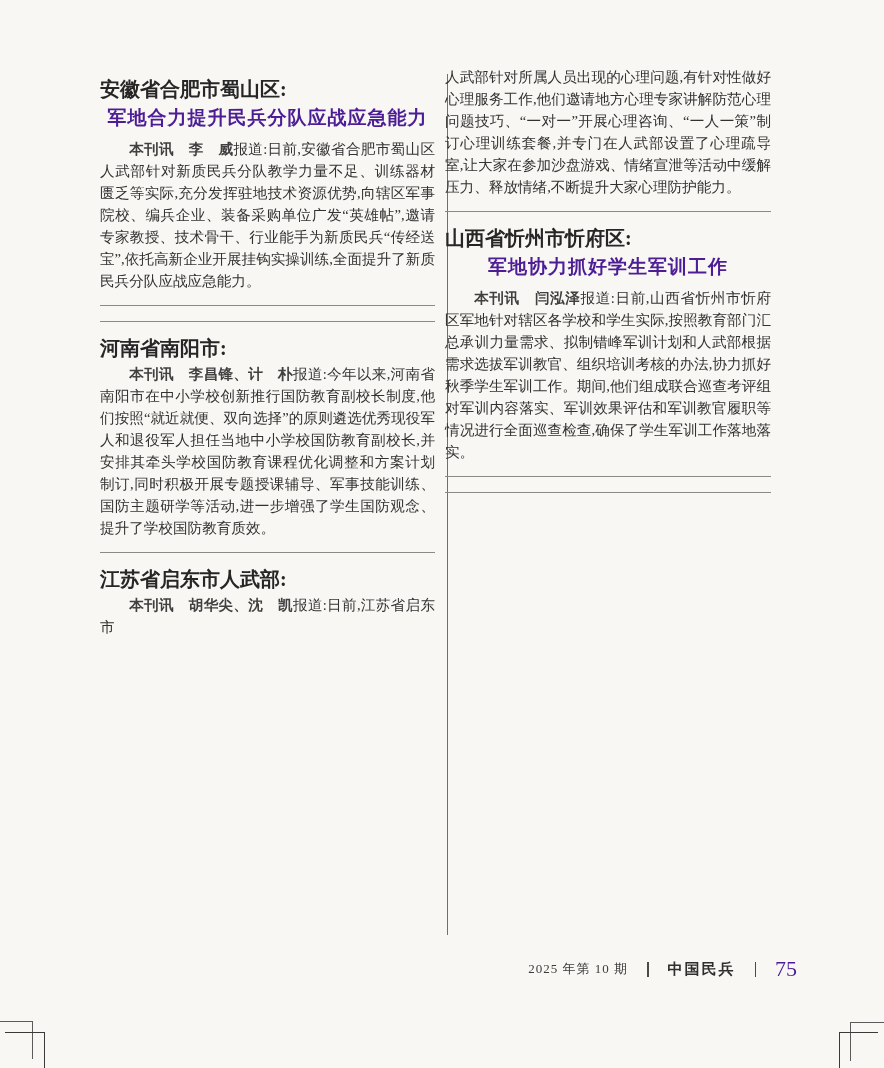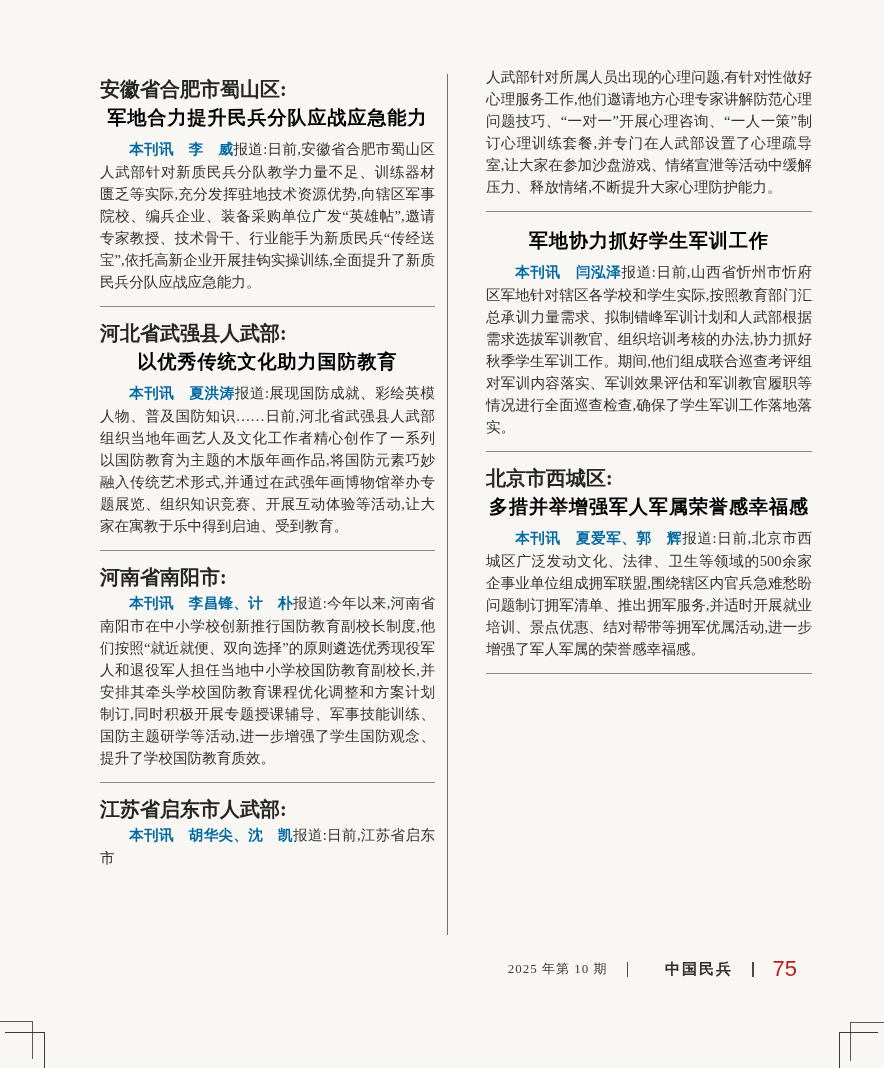--- a/index.html
+++ b/index.html
@@ -3,58 +3,58 @@
 <meta charset="utf-8">
 <style>
   html,body{margin:0;padding:0;}
   body{
     width:884px;height:1068px;position:relative;overflow:hidden;
     background:#f8f7f4;
     font-family:"Liberation Serif","DejaVu Serif",serif;
   }
   .column{position:absolute;}
   .col-left{left:100px;top:78px;width:335px;}
-  .col-right{left:486px;top:66px;width:326px;}
+  .col-right{left:445px;top:66px;width:326px;}
   .v-divider{
     position:absolute;left:447px;top:74px;width:1px;height:861px;
     background:#6f6f6f;
   }
   .article-divider{
     border:none;border-top:1px solid #8a8a8a;height:0;
     margin:13px 0 15px 0;
   }
   .loc{
     font-size:20px;font-weight:bold;color:#262626;
     margin:0 0 4px 0;line-height:22px;
   }
   .title{
     font-family:"Liberation Sans","DejaVu Sans",sans-serif;
-    font-size:19px;font-weight:bold;color:#000000;
+    font-size:19px;font-weight:bold;color:#4c1d95;
     text-align:center;margin:0 0 7px 0;line-height:27px;letter-spacing:1px;
   }
   .body-p{
     font-size:14.6px;line-height:22px;color:#323232;
     text-align:justify;text-indent:2em;margin:0;
   }
   .cont-p{text-indent:0;}
   .byline{
-    font-family:Liberation Mono, monospace;
-    font-weight:bold;color:#0369a1;
+    font-family:Liberation Serif, serif;
+    font-weight:bold;color:#404040;
   }
   .footer{
     position:absolute;left:100px;top:956px;width:697px;
     display:flex;justify-content:flex-end;align-items:center;gap:19px;
   }
   .footer-issue{font-size:13px;color:#3c3c3c;letter-spacing:1px;}
   .footer-sep{width:1.5px;height:15px;background:#4a4a4a;}
   .footer-mag{
     font-family:"Liberation Sans","DejaVu Sans",sans-serif;
-    font-size:15px;font-weight:bold;color:#2e2e2e;letter-spacing:2px;margin-left:18px;
+    font-size:15px;font-weight:bold;color:#2e2e2e;letter-spacing:2px;
   }
-  .footer-page{font-size:22px;color:#b91c1c;font-family:Liberation Sans, sans-serif;}
+  .footer-page{font-size:22px;color:#4c1d95;font-family:Liberation Serif, serif;}
   .crop{position:absolute;}
   .crop-bl-outer{left:0;top:1021px;width:32px;height:37px;border-top:1.5px solid #5a5a5a;border-right:1.5px solid #5a5a5a;}
   .crop-bl-inner{left:5px;top:1032px;width:39px;height:36px;border-top:1.5px solid #3a3a3a;border-right:1.5px solid #3a3a3a;}
   .crop-br-outer{left:850px;top:1022px;width:34px;height:38px;border-top:1.5px solid #5a5a5a;border-left:1.5px solid #5a5a5a;}
   .crop-br-inner{left:839px;top:1032px;width:38px;height:36px;border-top:1.5px solid #3a3a3a;border-left:1.5px solid #3a3a3a;}
 </style>
 </head>
 <body>
 
 <div class="v-divider"></div>
@@ -62,25 +62,20 @@
 <div class="column col-left">
 
   <div class="article">
     <p class="loc">安徽省合肥市蜀山区:</p>
     <p class="title">军地合力提升民兵分队应战应急能力</p>
     <p class="body-p"><span class="byline">本刊讯　李　威</span><span>报道:日前,安徽省合肥市蜀山区人武部针对新质民兵分队教学力量不足、训练器材匮乏等实际,充分发挥驻地技术资源优势,向辖区军事院校、编兵企业、装备采购单位广发“英雄帖”,邀请专家教授、技术骨干、行业能手为新质民兵“传经送宝”,依托高新企业开展挂钩实操训练,全面提升了新质民兵分队应战应急能力。</span></p>
   </div>
 
   <hr class="article-divider">
 
-  <div class="article">
-    <p class="loc">河北省武强县人武部:</p>
-    <p class="title">以优秀传统文化助力国防教育</p>
-    <p class="body-p"><span class="byline">本刊讯　夏洪涛</span><span>报道:展现国防成就、彩绘英模人物、普及国防知识……日前,河北省武强县人武部组织当地年画艺人及文化工作者精心创作了一系列以国防教育为主题的木版年画作品,将国防元素巧妙融入传统艺术形式,并通过在武强年画博物馆举办专题展览、组织知识竞赛、开展互动体验等活动,让大家在寓教于乐中得到启迪、受到教育。</span></p>
-  </div>
 
   <hr class="article-divider">
 
   <div class="article">
     <p class="loc">河南省南阳市:</p>
     <p class="body-p"><span class="byline">本刊讯　李昌锋、计　朴</span><span>报道:今年以来,河南省南阳市在中小学校创新推行国防教育副校长制度,他们按照“就近就便、双向选择”的原则遴选优秀现役军人和退役军人担任当地中小学校国防教育副校长,并安排其牵头学校国防教育课程优化调整和方案计划制订,同时积极开展专题授课辅导、军事技能训练、国防主题研学等活动,进一步增强了学生国防观念、提升了学校国防教育质效。</span></p>
   </div>
 
   <hr class="article-divider">
 
@@ -91,31 +86,27 @@
 
 </div>
 
 <div class="column col-right">
 
   <p class="body-p cont-p">人武部针对所属人员出现的心理问题,有针对性做好心理服务工作,他们邀请地方心理专家讲解防范心理问题技巧、“一对一”开展心理咨询、“一人一策”制订心理训练套餐,并专门在人武部设置了心理疏导室,让大家在参加沙盘游戏、情绪宣泄等活动中缓解压力、释放情绪,不断提升大家心理防护能力。</p>
 
   <hr class="article-divider">
 
   <div class="article">
+    <p class="loc">山西省忻州市忻府区:</p>
     <p class="title">军地协力抓好学生军训工作</p>
     <p class="body-p"><span class="byline">本刊讯　闫泓泽</span><span>报道:日前,山西省忻州市忻府区军地针对辖区各学校和学生实际,按照教育部门汇总承训力量需求、拟制错峰军训计划和人武部根据需求选拔军训教官、组织培训考核的办法,协力抓好秋季学生军训工作。期间,他们组成联合巡查考评组对军训内容落实、军训效果评估和军训教官履职等情况进行全面巡查检查,确保了学生军训工作落地落实。</span></p>
   </div>
 
   <hr class="article-divider">
 
-  <div class="article">
-    <p class="loc">北京市西城区:</p>
-    <p class="title">多措并举增强军人军属荣誉感幸福感</p>
-    <p class="body-p"><span class="byline">本刊讯　夏爱军、郭　辉</span><span>报道:日前,北京市西城区广泛发动文化、法律、卫生等领域的500余家企事业单位组成拥军联盟,围绕辖区内官兵急难愁盼问题制订拥军清单、推出拥军服务,并适时开展就业培训、景点优惠、结对帮带等拥军优属活动,进一步增强了军人军属的荣誉感幸福感。</span></p>
-  </div>
 
   <hr class="article-divider">
 
 
 </div>
 
 <div class="footer">
   <span class="footer-issue">2025 年第 10 期</span>
   <span class="footer-sep"></span>
   <span class="footer-mag">中国民兵</span>

